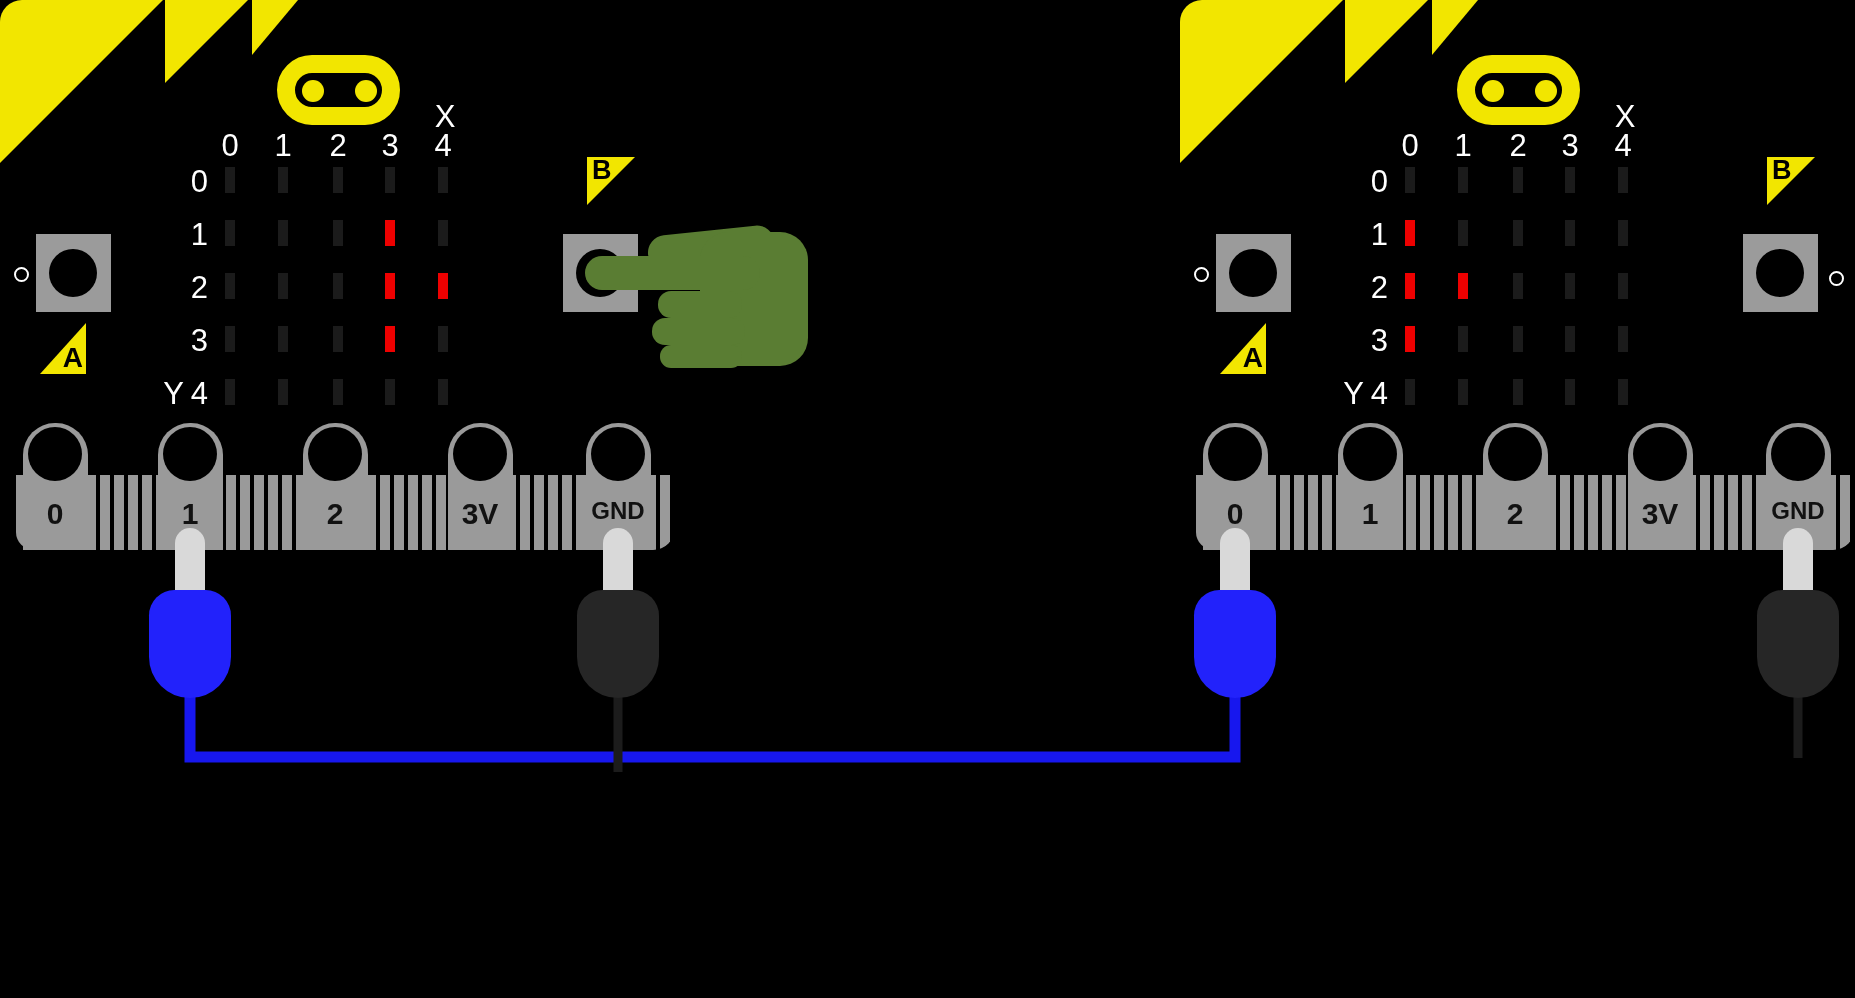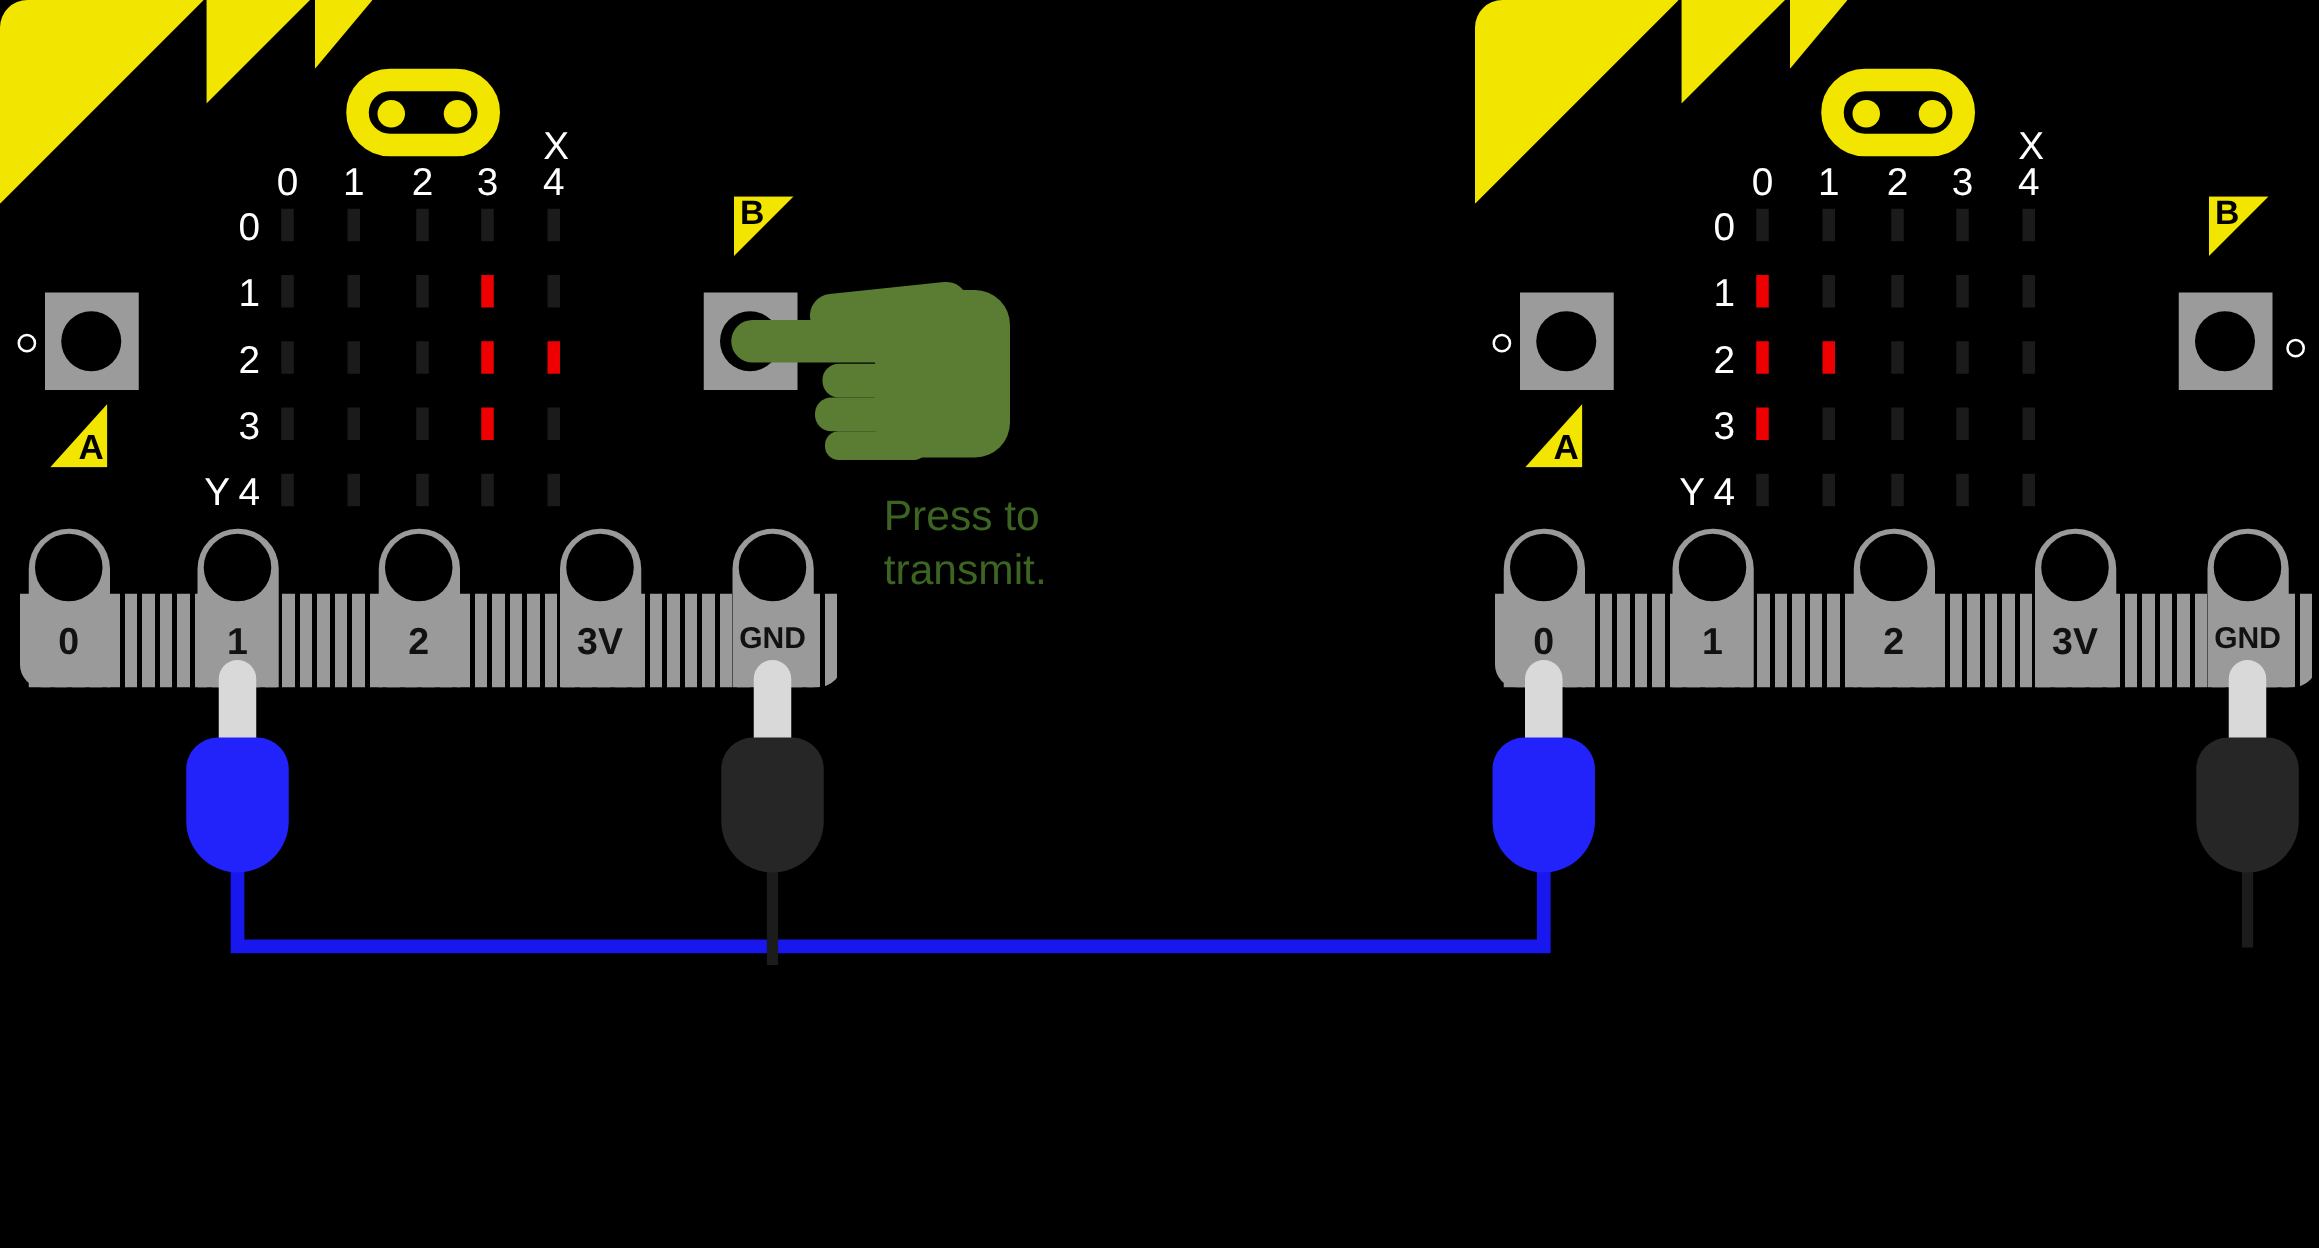--- a/index.html
+++ b/index.html
@@ -283,17 +283,13 @@
     <g class="hand-fill" fill="#5a7d33">
       <rect x="648" y="237" width="127" height="35" rx="17.5" transform="rotate(-6 648 254)"></rect>
       <rect x="700" y="232" width="108" height="134" rx="28"></rect>
       <rect x="658" y="291" width="84" height="27" rx="13"></rect>
       <rect x="652" y="318" width="93" height="27" rx="13"></rect>
       <rect x="660" y="345" width="82" height="23" rx="11"></rect>
       <rect x="585" y="256" width="175" height="34" rx="17"></rect>
     </g>
   </svg>
 
-  <div class="note">
-    <div>Press to</div>
-    <div>transmit.</div>
-  </div>
 </div>
 
 </body></html>

